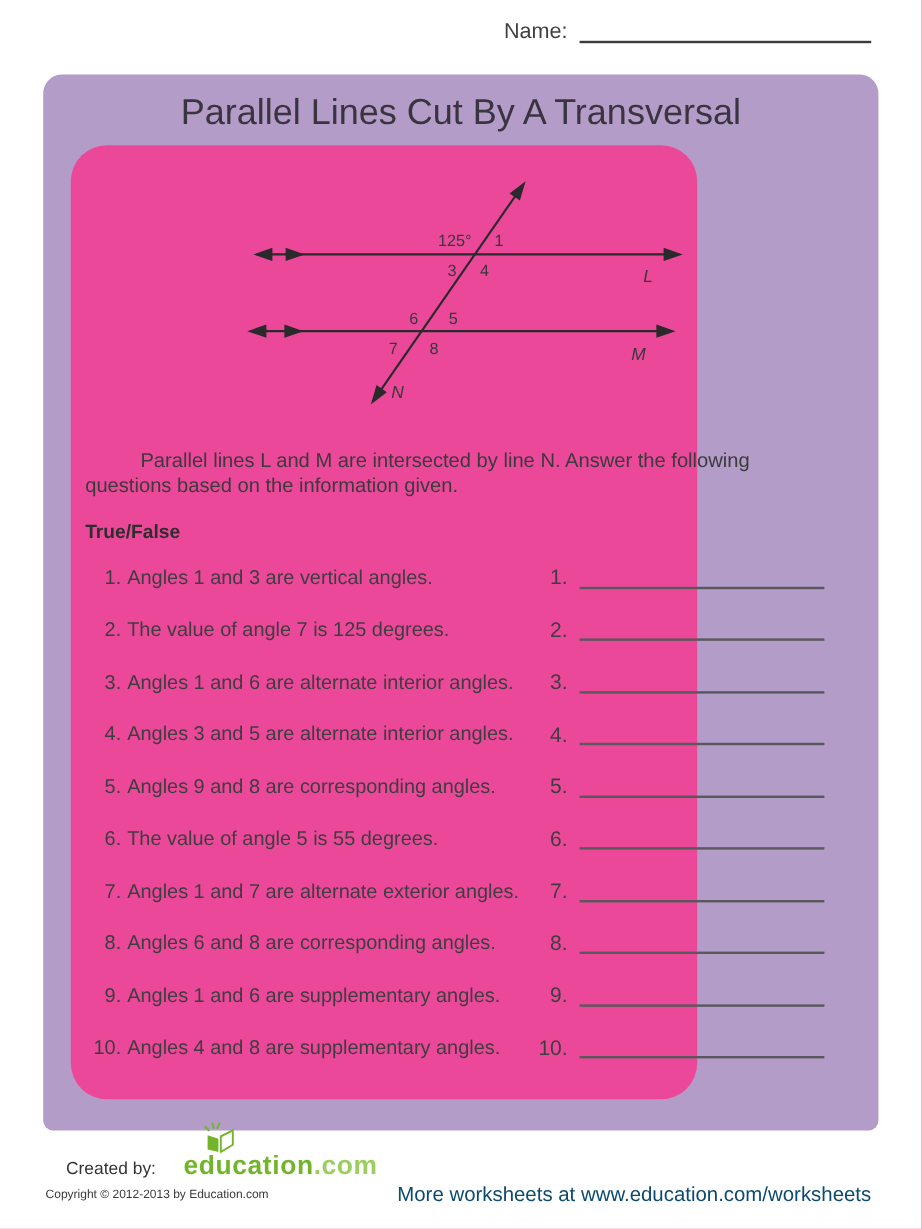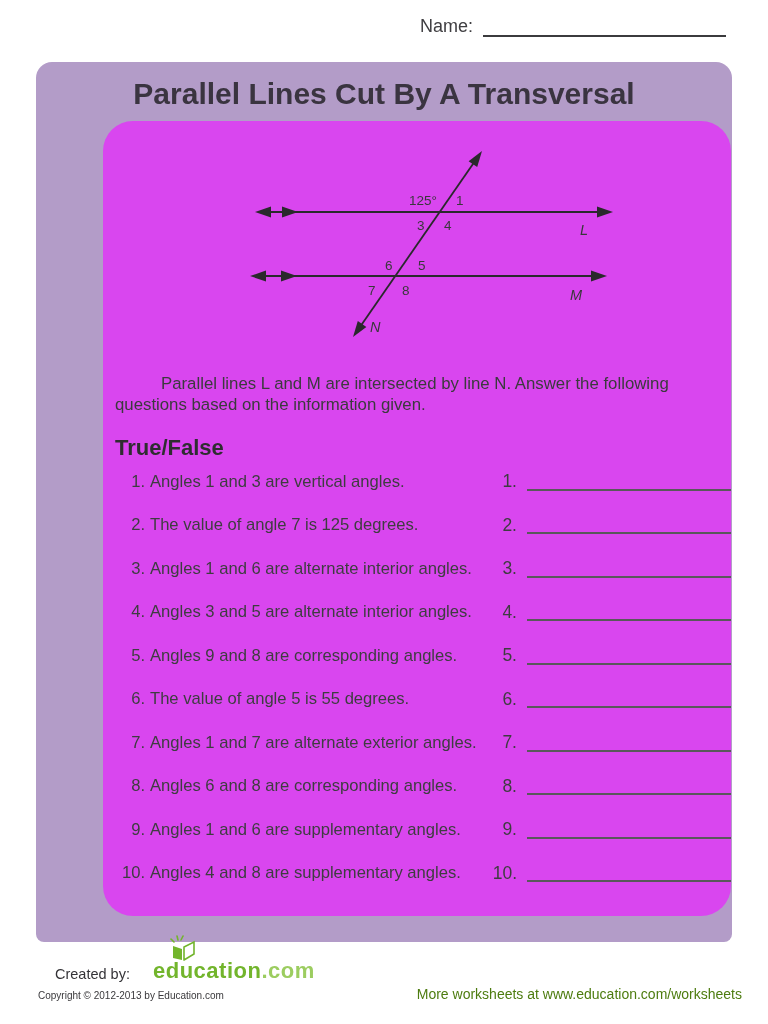--- a/index.html
+++ b/index.html
@@ -3,71 +3,71 @@
 <meta charset="utf-8">
 <style>
   * { box-sizing: border-box; }
   html,body { margin:0; padding:0; }
   body {
     width:768px; height:1024px; position:relative; background:#ffffff;
     font-family:"Liberation Sans", sans-serif; color:#3c3b3e; overflow:hidden;
   }
 
   
-  .name-row { position:absolute; top:16px; left:420px; width:306px; display:flex; align-items:flex-end; }
+  .name-row { position:absolute; top:16px; left:420px; width:306px; display:flex; align-items:flex-start; }
   .name-label { font-size:18px; color:#3f3e41; }
   .name-line { flex:1; border-bottom:2px solid #3b3b3d; margin-left:10px; height:20px; }
 
   
   .purple-panel {
     position:absolute; left:36px; top:62px; width:696px; height:880px;
     background:#b39cc8; border-radius:16px 16px 8px 8px;
   }
   .panel-title {
-    margin-top:15px; text-align:center; font-size:30px; font-weight:700; color:#3a3440;
+    margin-top:15px; text-align:center; font-size:30px; font-weight:400; color:#3a3440;
   }
 
   
   .card {
-    position:absolute; left:23px; top:59px; width:628px; height:795px;
-    background:#d946ef; border-radius:30px;margin-left:44px;
+    position:absolute; left:23px; top:59px; width:522px; height:795px;
+    background:#ec4899; border-radius:30px;
   }
 
   
   .diagram { position:absolute; left:122px; top:18px; width:420px; height:210px; }
   .diagram text { font-size:13.5px; fill:#39383b; font-family:"Liberation Sans", sans-serif; }
   .diagram text.lbl-italic { font-style:italic; font-size:14.5px; }
   .diagram .stroke { stroke:#2a292c; stroke-width:1.8; fill:none; }
   .diagram .arrow { fill:#2a292c; stroke:none; }
 
   
   .intro {
     position:absolute; left:12px; top:252px; width:624px;
     font-size:16.8px; line-height:21px; color:#3b3a3d; text-indent:46px;
   }
 
   
-  .tf-heading { position:absolute; left:12px; top:314px; font-size:22px; font-weight:700; color:#2e2d30; }
+  .tf-heading { position:absolute; left:12px; top:314px; font-size:16px; font-weight:700; color:#2e2d30; }
 
   
   .qa-list { position:absolute; left:12px; top:339px; width:618px; }
   .qa-row { display:flex; align-items:center; height:43.5px; font-size:16.6px; color:#3e3d40; }
   .q-left { width:372px; display:flex; flex:none; }
   .q-num { width:30px; text-align:right; margin-right:5px; flex:none; }
   .a-num { width:30px; text-align:right; margin-right:10px; flex:none; font-size:17.5px; }
   .a-line { flex:1; border-bottom:2px solid #59585b; height:0; margin-top:16px; margin-right:2px; }
 
   
   .created-by { position:absolute; left:55px; top:960px; display:flex; align-items:flex-end; font-size:14.5px; color:#343337; }
   .logo { margin-left:23px; position:relative; font-size:22px; letter-spacing:0.5px; line-height:1; }
   .logo-book { position:absolute; left:14px; top:-27px; }
   .logo-text { color:#72b52c; font-weight:700; }
   .logo-suffix { color:#9ccd60; font-weight:700; }
   .copyright { position:absolute; left:38px; top:990px; font-size:10px; color:#3a393c; }
-  .more { position:absolute; right:26px; top:986px; font-size:14px; color:#4d7c0f; }
+  .more { position:absolute; right:42px; top:986px; font-size:17px; color:#0c4a6e; }
 </style>
 </head>
 <body>
 
 <div class="name-row">
   <span class="name-label">Name:</span>
   <span class="name-line"></span>
 </div>
 
 <div class="purple-panel">

